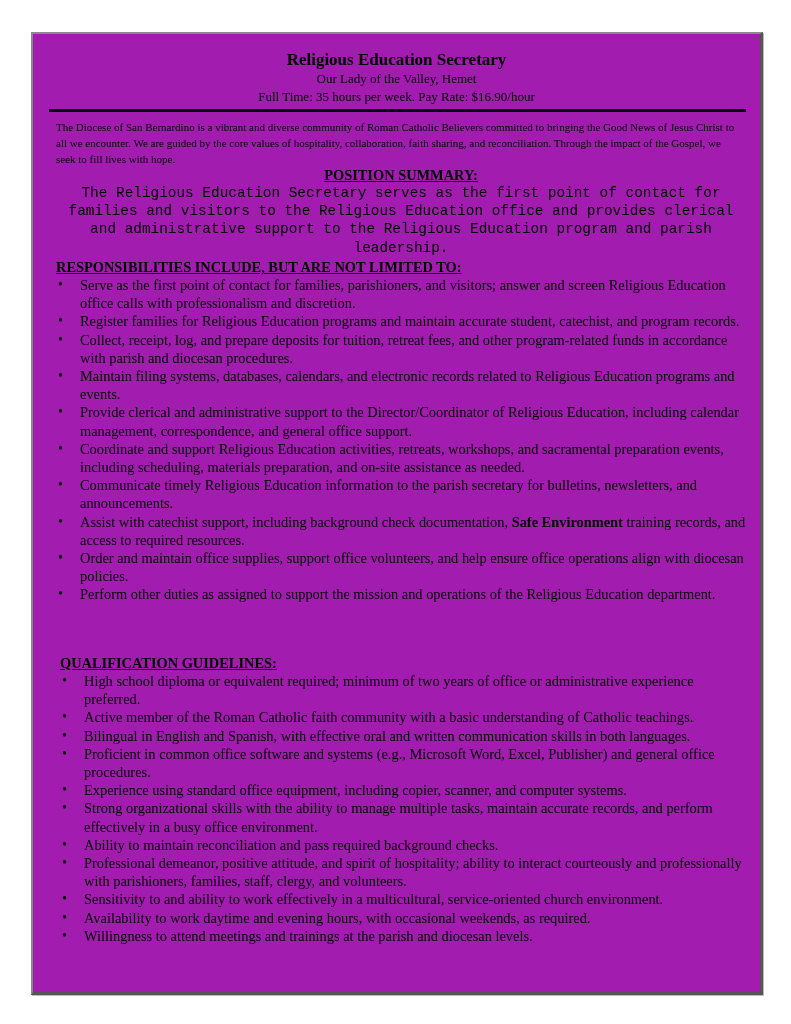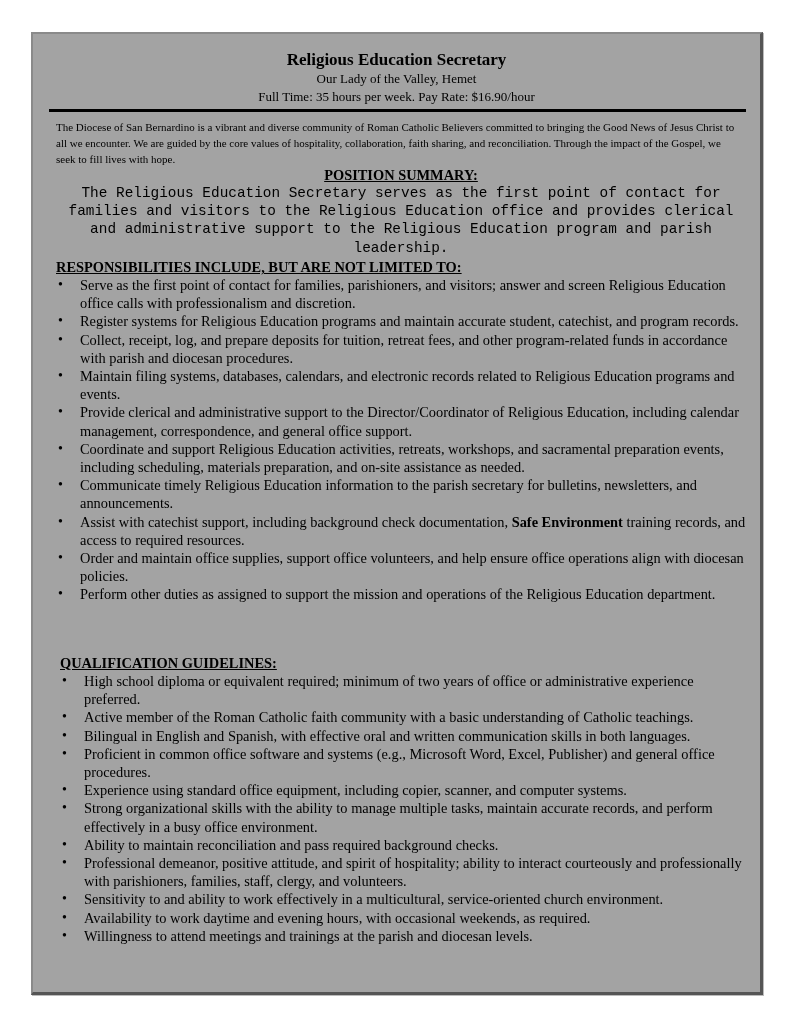--- a/index.html
+++ b/index.html
@@ -1,21 +1,21 @@
 <!DOCTYPE html>
 <html><head>
 <meta charset="utf-8">
 <style>
   html, body { margin: 0; padding: 0; background: #ffffff; }
   body { width: 791px; height: 1024px; position: relative; overflow: hidden;
          font-family: "Liberation Serif", "DejaVu Serif", serif; color: #000; }
   .frame { position: absolute; left: 31px; top: 32px; width: 727px; height: 958px;
            border-top: 2px solid #8a8a8a; border-left: 2px solid #8a8a8a;
            border-right: 3px solid #555; border-bottom: 3px solid #555;
-           box-shadow: 1px 1px 0 #bbb; background: #a3a3a3; }
+           box-shadow: 1px 1px 0 #bbb; background: #a21caf; }
   .header { position: absolute; left: 0; right: 0; top: 16px; text-align: center; }
   .title { font-weight: bold; font-size: 17px; line-height: 20px; }
   .subline { font-size: 13px; line-height: 18px; }
   .rule { position: absolute; left: 16px; right: 14px; top: 75px; height: 3px; background: #000; }
   .intro { position: absolute; left: 23px; right: 18px; top: 85px; font-size: 11px; line-height: 16px; }
   .section { position: absolute; left: 23px; right: 14px; }
   .sec-head { font-weight: bold; text-decoration: underline; font-size: 14.4px; line-height: 18px; }
   .para { font-size: 14.4px; line-height: 18.2px; font-family: Liberation Mono, monospace; }
   ul { list-style: none; margin: 0; padding: 0; }
   li { position: relative; padding-left: 24px; font-size: 14.4px; line-height: 18.2px; margin: 0; }
@@ -41,21 +41,21 @@
 
   <div class="section summary">
     <div class="sec-head">POSITION SUMMARY:</div>
     <div class="para">The Religious Education Secretary serves as the first point of contact for families and visitors to the Religious Education office and provides clerical and administrative support to the Religious Education program and parish leadership.</div>
   </div>
 
   <div class="section resp">
     <div class="sec-head">RESPONSIBILITIES INCLUDE, BUT ARE NOT LIMITED TO:</div>
     <ul>
       <li><span class="dot">•</span><span>Serve as the first point of contact for families, parishioners, and visitors; answer and screen Religious Education office calls with professionalism and discretion.</span></li>
-      <li><span class="dot">•</span><span>Register systems for Religious Education programs and maintain accurate student, catechist, and program records.</span></li>
+      <li><span class="dot">•</span><span>Register families for Religious Education programs and maintain accurate student, catechist, and program records.</span></li>
       <li><span class="dot">•</span><span>Collect, receipt, log, and prepare deposits for tuition, retreat fees, and other program-related funds in accordance with parish and diocesan procedures.</span></li>
       <li><span class="dot">•</span><span>Maintain filing systems, databases, calendars, and electronic records related to Religious Education programs and events.</span></li>
       <li><span class="dot">•</span><span>Provide clerical and administrative support to the Director/Coordinator of Religious Education, including calendar management, correspondence, and general office support.</span></li>
       <li><span class="dot">•</span><span>Coordinate and support Religious Education activities, retreats, workshops, and sacramental preparation events, including scheduling, materials preparation, and on-site assistance as needed.</span></li>
       <li><span class="dot">•</span><span>Communicate timely Religious Education information to the parish secretary for bulletins, newsletters, and announcements.</span></li>
       <li><span class="dot">•</span><span>Assist with catechist support, including background check documentation, </span><b>Safe Environment</b><span> training records, and access to required resources.</span></li>
       <li><span class="dot">•</span><span>Order and maintain office supplies, support office volunteers, and help ensure office operations align with diocesan policies.</span></li>
       <li><span class="dot">•</span><span>Perform other duties as assigned to support the mission and operations of the Religious Education department.</span></li>
     </ul>
   </div>

